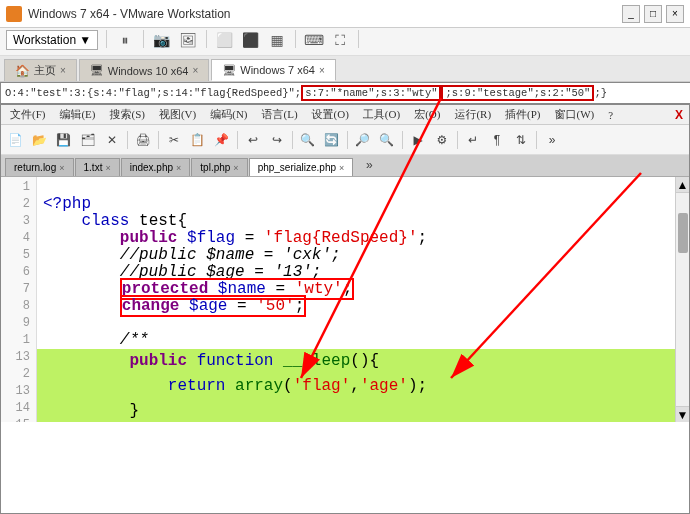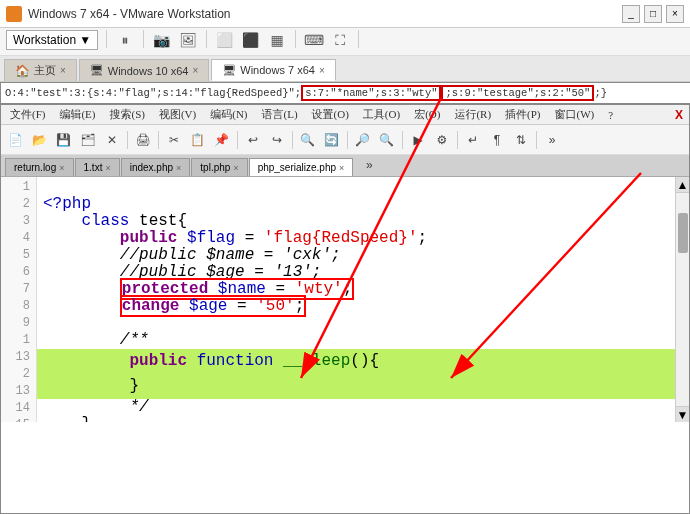--- a/index.html
+++ b/index.html
@@ -481,20 +481,21 @@
 <span><span class="kw-php">&lt;?php</span>
 </span><span>    <span class="kw-class">class</span> test{
 </span><span>        <span class="kw-public">public</span> <span class="var-col">$flag</span> = <span class="str-val">'flag{RedSpeed}'</span>;
 </span><span>        <span class="comment">//public $name = 'cxk';</span>
 </span><span>        <span class="comment">//public $age = '13';</span>
 </span><span>        <span style="border:2px solid red;display:inline;"><span class="kw-protected">protected</span> <span class="var-col">$name</span> = <span class="str-val">'wty'</span>;</span>
 </span><span>        <span style="border:2px solid red;display:inline;"><span class="kw-private">change</span> <span class="var-col">$age</span> = <span class="str-val">'50'</span>;</span>
 </span><span>
 </span><span>        <span class="comment">/**</span>
 </span><span class="line-highlight"><span>         <span class="kw-public">public</span> <span class="kw-function">function</span> <span class="func-col">__sleep</span>(){
+</span></span><span class="line-highlight"><span>             <span class="kw-return">return</span> <span class="func-col">array</span>(<span class="str-val">'flag'</span>,<span class="str-val">'age'</span>);
 </span></span><span class="line-highlight"><span>         }
 </span></span><span>         <span class="comment">*/</span>
 </span><span>    }
 </span><span>
 </span></div>
     <div class="scrollbar-v">
       <div style="height:16px;width:100%;background:#e0e0e0;display:flex;align-items:center;justify-content:center;border-bottom:1px solid #ccc;cursor:pointer;">▲</div>
       <div class="scrollbar-thumb"></div>
       <div style="flex:1"></div>
       <div style="height:16px;width:100%;background:#e0e0e0;display:flex;align-items:center;justify-content:center;border-top:1px solid #ccc;cursor:pointer;">▼</div>

